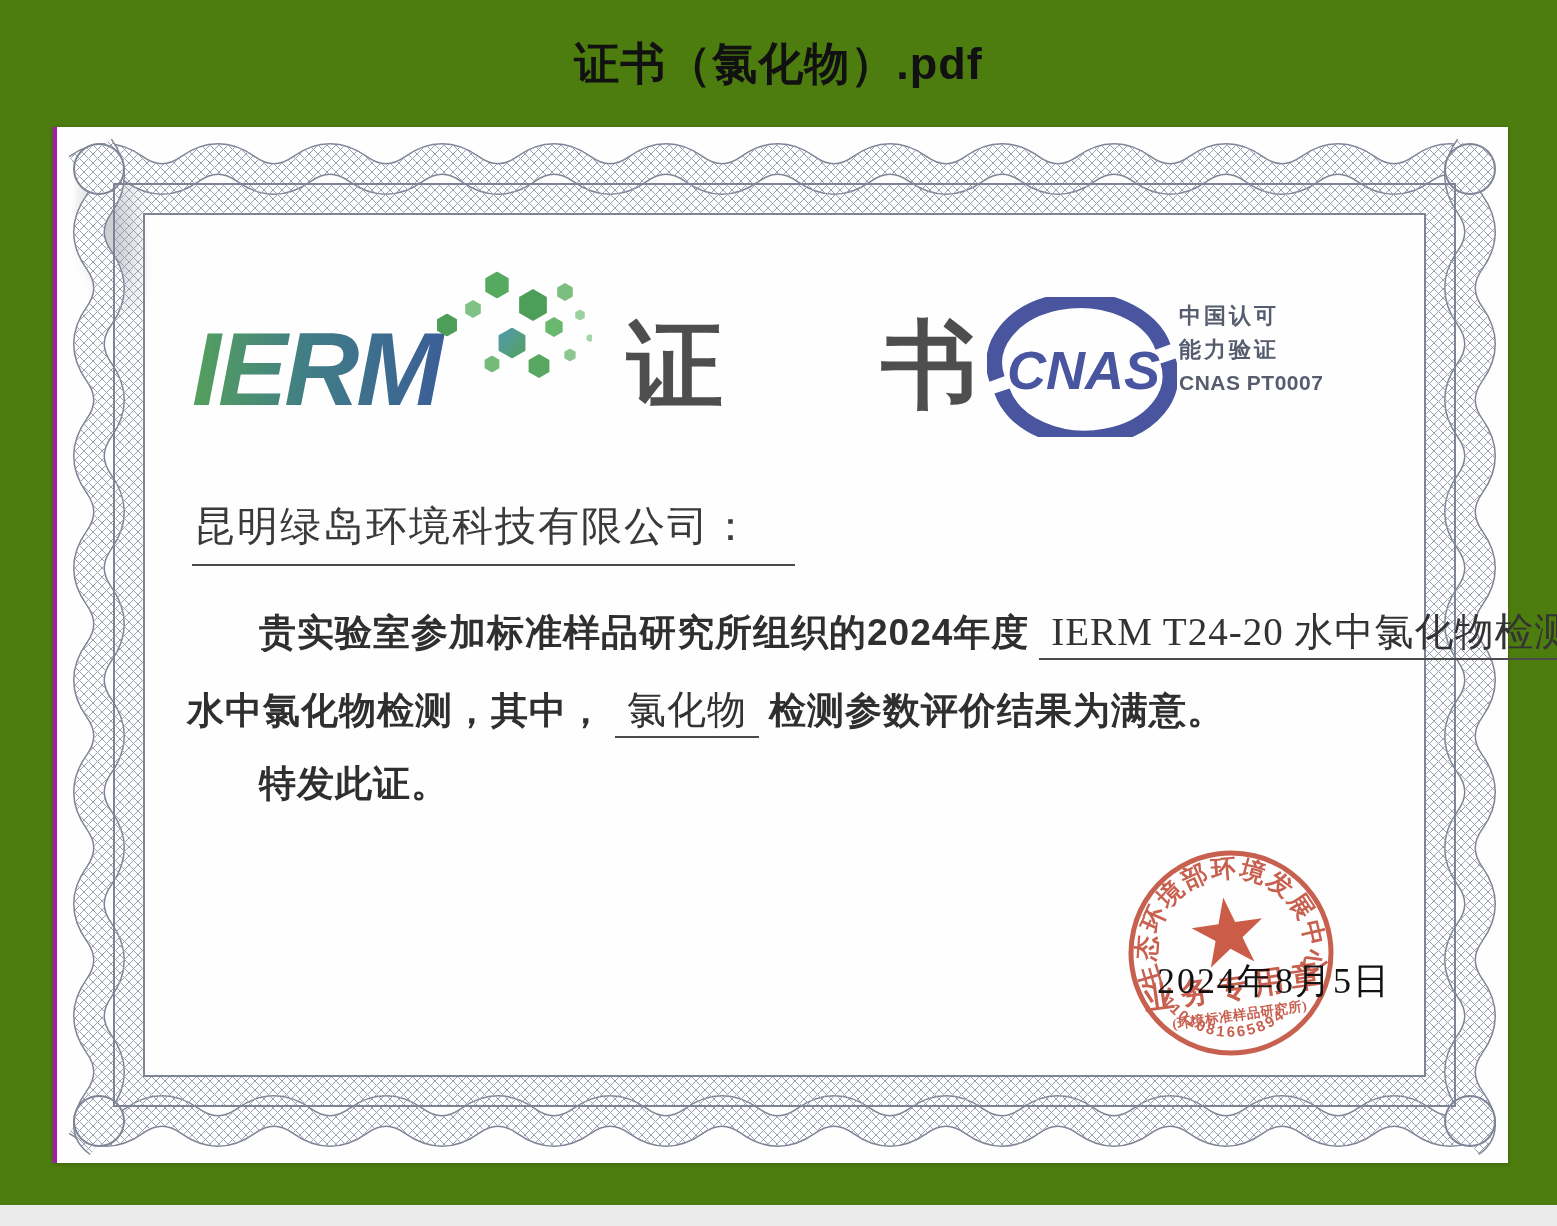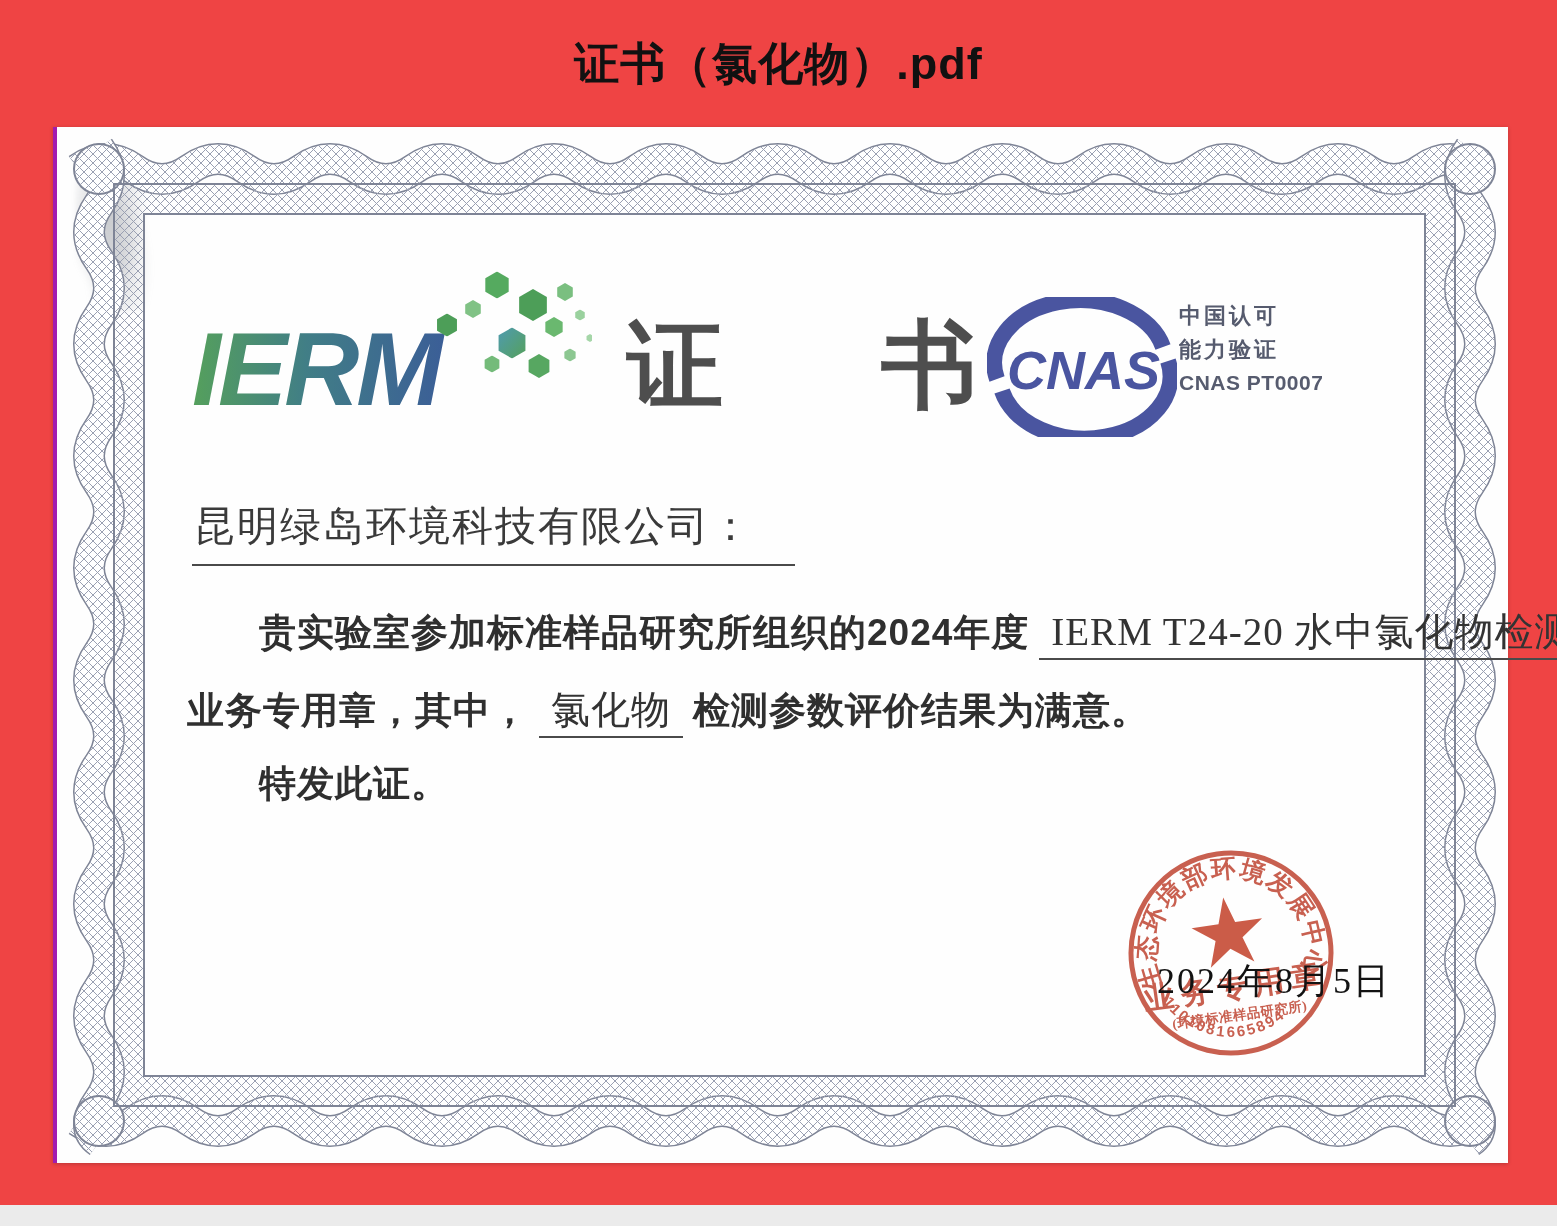--- a/index.html
+++ b/index.html
@@ -1,19 +1,19 @@
 <!DOCTYPE html>
 <html><head>
 <meta charset="utf-8">
 <style>
   * { margin:0; padding:0; box-sizing:border-box; }
   html,body { width:1557px; height:1226px; background:#ebebeb; overflow:hidden;
               font-family:"Liberation Sans", sans-serif; }
 
-  .viewer { position:relative; width:1557px; height:1205px; background:#ef4444;text-decoration:underline; }
+  .viewer { position:relative; width:1557px; height:1205px; background:#4d7c0f;text-decoration:underline; }
 
   .doc-title { position:absolute; top:34px; left:0; width:100%; text-align:center;
                font-size:45px; font-weight:700; color:#111;
                font-family:"Liberation Sans", sans-serif; letter-spacing:1px; }
 
   .page { position:absolute; left:53px; top:127px; width:1455px; height:1036px;
           background:#fefefe; box-shadow:0 1px 4px rgba(0,0,0,.22);
           border-left:4px solid #a21caf; }
 
   .smudge { position:absolute; left:18px; top:44px; width:80px; height:140px;
@@ -167,21 +167,21 @@
       <div class="en">CNAS PT0007</div>
     </div>
 
     <div class="recipient">昆明绿岛环境科技有限公司：</div>
 
     <div class="body-text">
       <div class="line line1">
         <span class="b">贵实验室参加标准样品研究所组织的2024年度</span><span class="useg">IERM T24-20 水中氯化物检测</span>
       </div>
       <div class="line line2">
-        <span class="b">业务专用章，其中，</span><span class="useg small">氯化物</span><span class="b">检测参数评价结果为满意。</span>
+        <span class="b">水中氯化物检测，其中，</span><span class="useg small">氯化物</span><span class="b">检测参数评价结果为满意。</span>
       </div>
       <div class="line line3">
         <span class="b">特发此证。</span>
       </div>
     </div>
 
     <div class="seal-wrap">
       <svg class="seal-svg" width="260" height="260" viewBox="0 0 260 260">
         <defs>
           <path id="sealArcTop" d="M58.6,156 A76,76 0 1 1 201.4,156" fill="none"></path>

